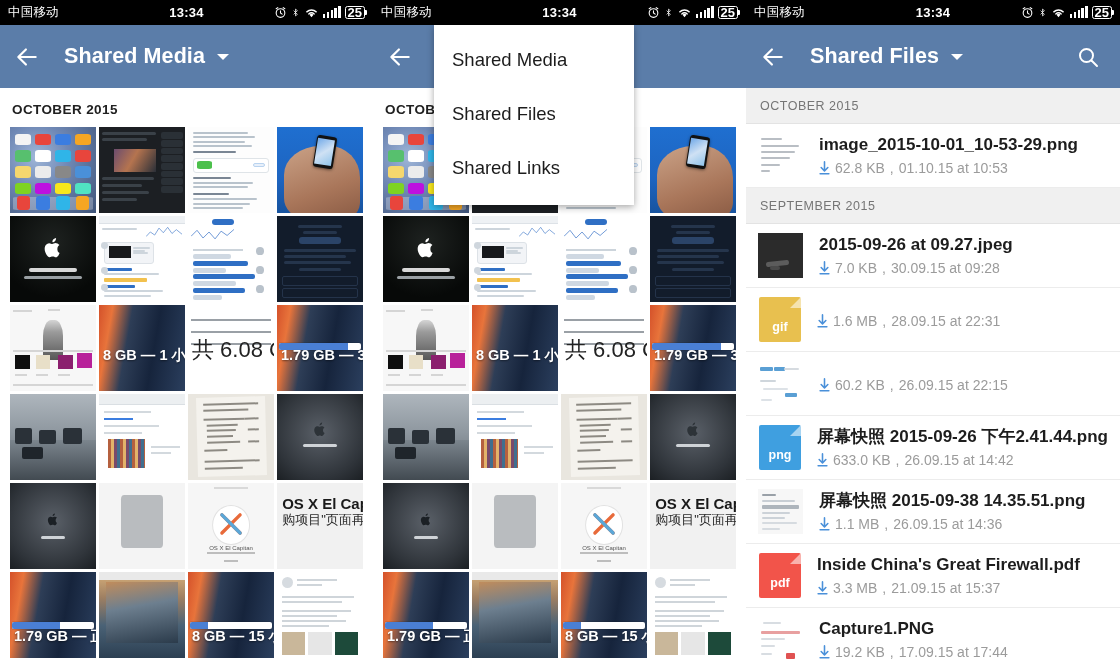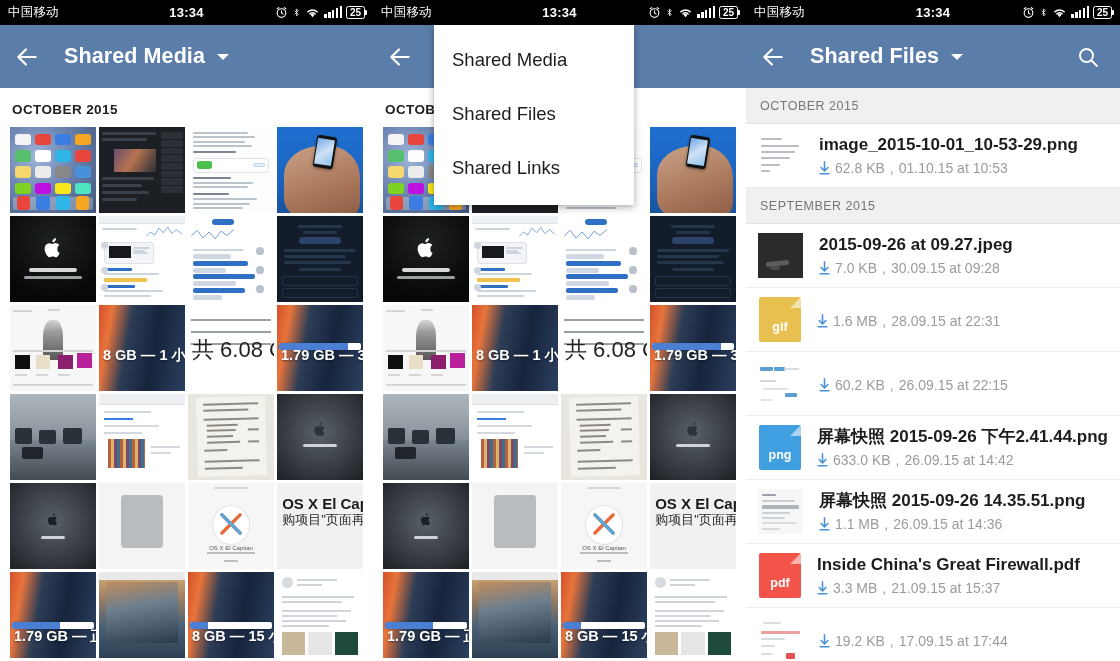--- a/index.html
+++ b/index.html
@@ -43,23 +43,23 @@
     letter-spacing: .3px;
   }
   .sb-icons {
     margin-left: auto;
     display: flex; align-items: center; gap: 4px;
     position: relative; z-index: 2;
   }
   .ic { display:block; }
   .battery {
     border: 1.6px solid #fff; border-radius: 2.5px;
-    font-size: 10px; font-weight: bold; color: #fff;
+    font-size: 13px; font-weight: bold; color: #fff;
     padding: 0px 2px 0px 2px; line-height: 11px;
-    min-width: 19px; text-align: center;
+    min-width: 19px; 
     position: relative;
   }
   .battery::after{
     content:""; position:absolute; right:-3px; top:3px;
     width:2px; height:5px; background:#fff; border-radius:0 1px 1px 0;
   }
   .sigbars { display: flex; align-items: flex-end; gap: 1.4px; height: 11px; }
   .sigbars i { display:block; width: 2.4px; background: #fff; }
   .sigbars i:nth-child(1){height:4px;}
   .sigbars i:nth-child(2){height:6px;}
@@ -1319,21 +1319,21 @@
       <div class="thumb doc-thumb" style="background:#f7f7f7">
           <i style="left:8%;right:60%;top:10%;background:#9aa1a8"></i>
           <i style="left:8%;right:18%;top:24%;background:#c8ced4"></i>
           <i style="left:8%;right:8%;top:36%;height:4px;background:#aeb5bc"></i>
           <i style="left:8%;right:30%;top:50%;background:#ccd2d8"></i>
           <i style="left:8%;right:40%;top:62%;background:#ccd2d8"></i>
           <i style="left:8%;right:14%;top:74%;background:#d6dbe0"></i>
           <i style="left:8%;right:52%;top:86%;background:#d6dbe0"></i>
         </div>
       <div class="file-meta">
-        <div class="file-name">屏幕快照 2015-09-26 14.35.51.png</div>
+        <div class="file-name">屏幕快照 2015-09-38 14.35.51.png</div>
         <div class="file-sub">
           <svg class="dl-arrow" width="11" height="14" viewBox="0 0 12 16">
               <path d="M6 1v10M2.2 7.4L6 11.4l3.8-4M1 14.6h10" stroke="#4a90d9" stroke-width="1.8" fill="none" stroke-linecap="round" stroke-linejoin="round"></path>
             </svg>
           <span>1.1 MB</span>
             <span>,</span>
           <span>26.09.15 at 14:36</span>
         </div>
       </div>
     </div>
@@ -1358,20 +1358,21 @@
     <div class="file-row">
       <div class="thumb doc-thumb">
           <i style="left:10%;right:50%;top:10%;background:#d8dde2"></i>
           <i style="left:6%;right:6%;top:30%;height:3px;background:#e8a0a0"></i>
           <i style="left:6%;right:40%;top:46%;background:#d8dde2"></i>
           <i style="left:6%;right:62%;top:62%;background:#d8dde2"></i>
           <i style="left:6%;right:70%;top:80%;background:#d8dde2"></i>
           <i style="left:62%;right:18%;top:80%;height:6px;background:#e05252"></i>
         </div>
       <div class="file-meta">
+        <div class="file-name">Capture1.PNG</div>
         <div class="file-sub">
           <svg class="dl-arrow" width="11" height="14" viewBox="0 0 12 16">
               <path d="M6 1v10M2.2 7.4L6 11.4l3.8-4M1 14.6h10" stroke="#4a90d9" stroke-width="1.8" fill="none" stroke-linecap="round" stroke-linejoin="round"></path>
             </svg>
           <span>19.2 KB</span>
             <span>,</span>
           <span>17.09.15 at 17:44</span>
         </div>
       </div>
     </div>

